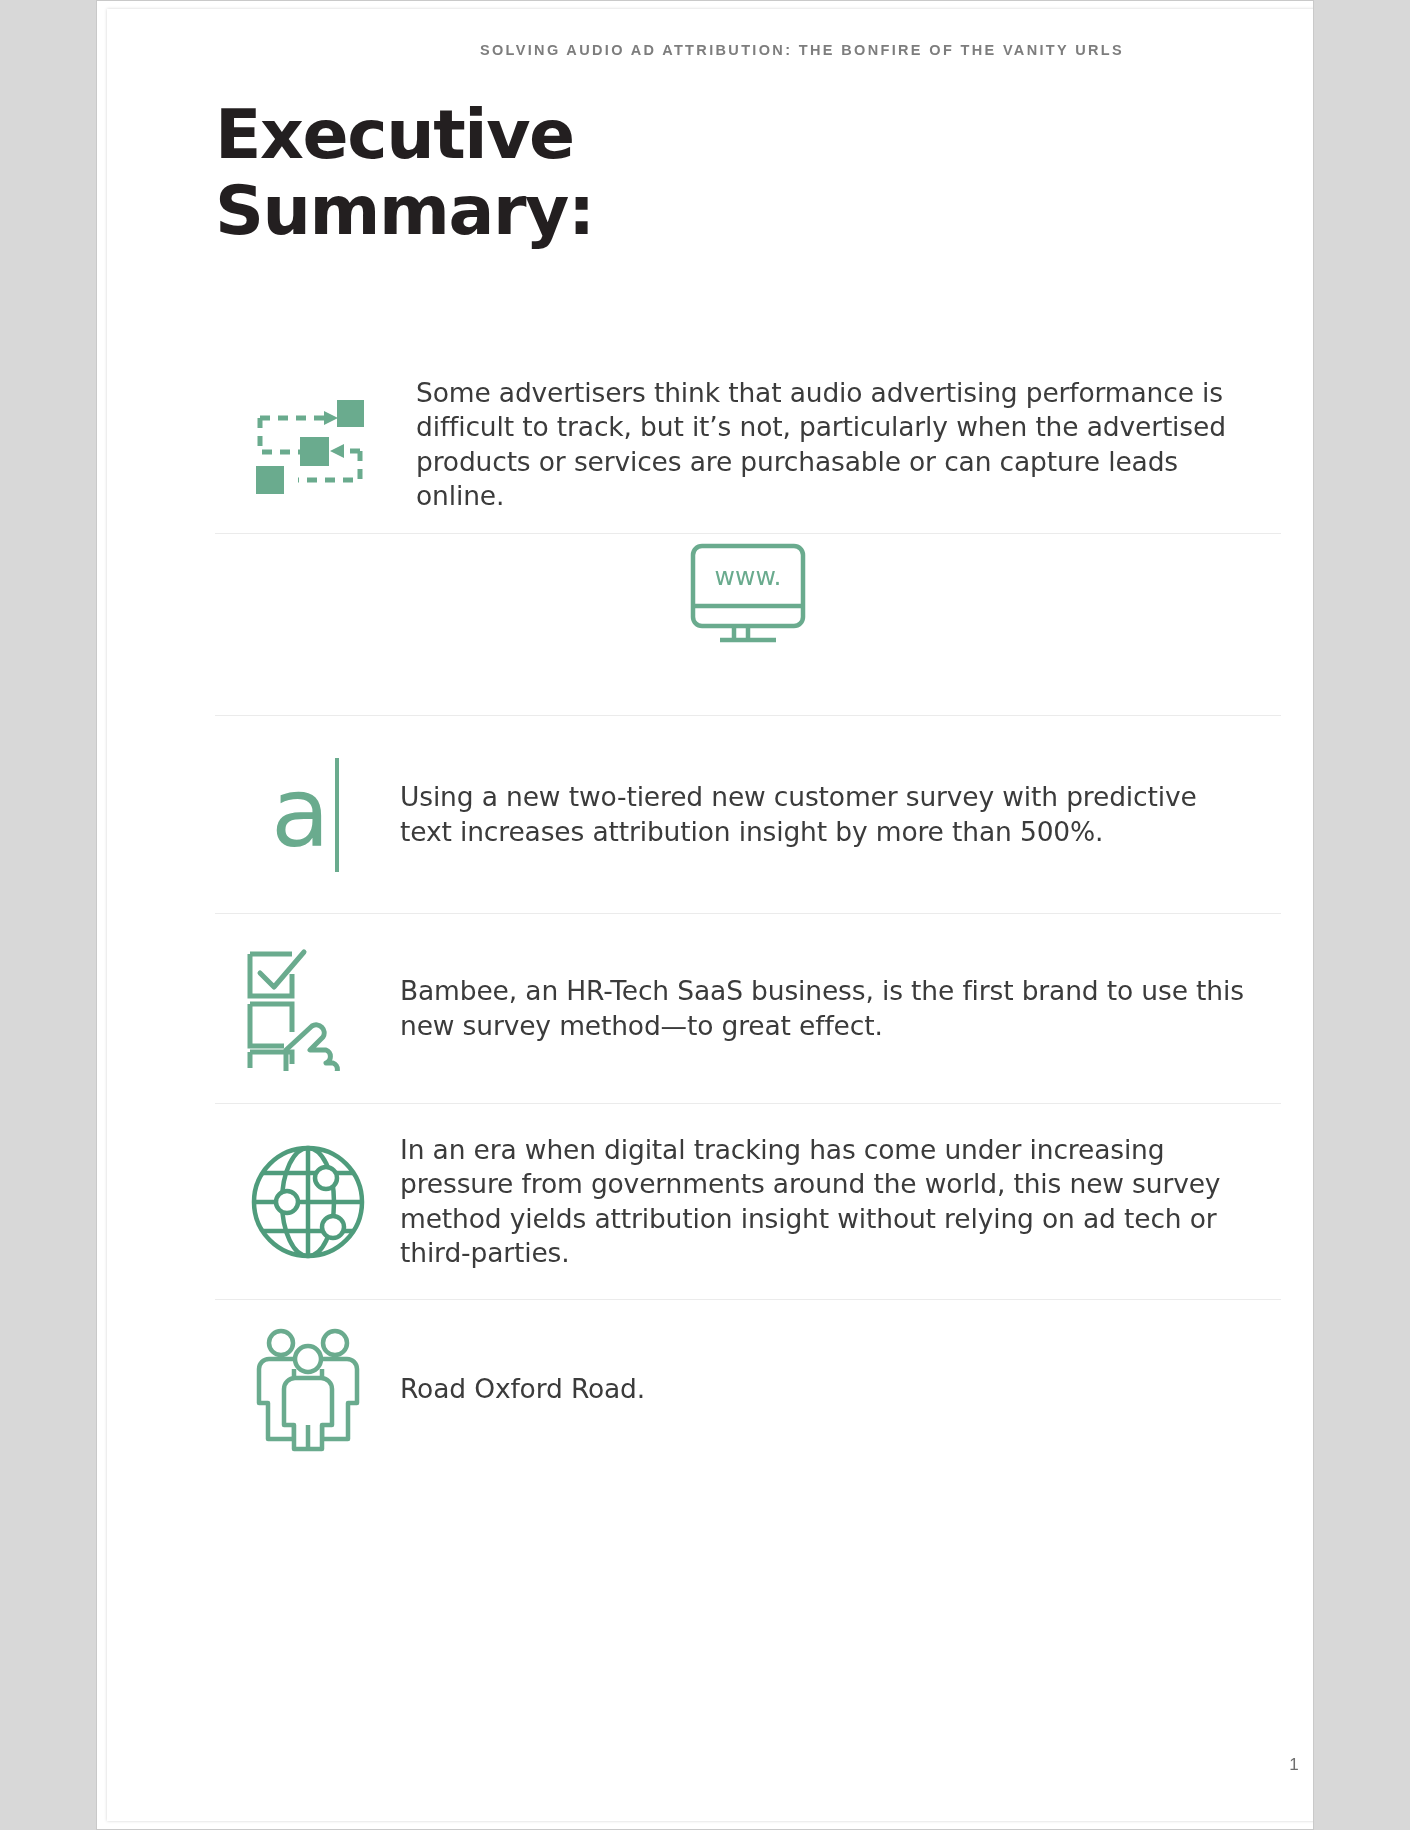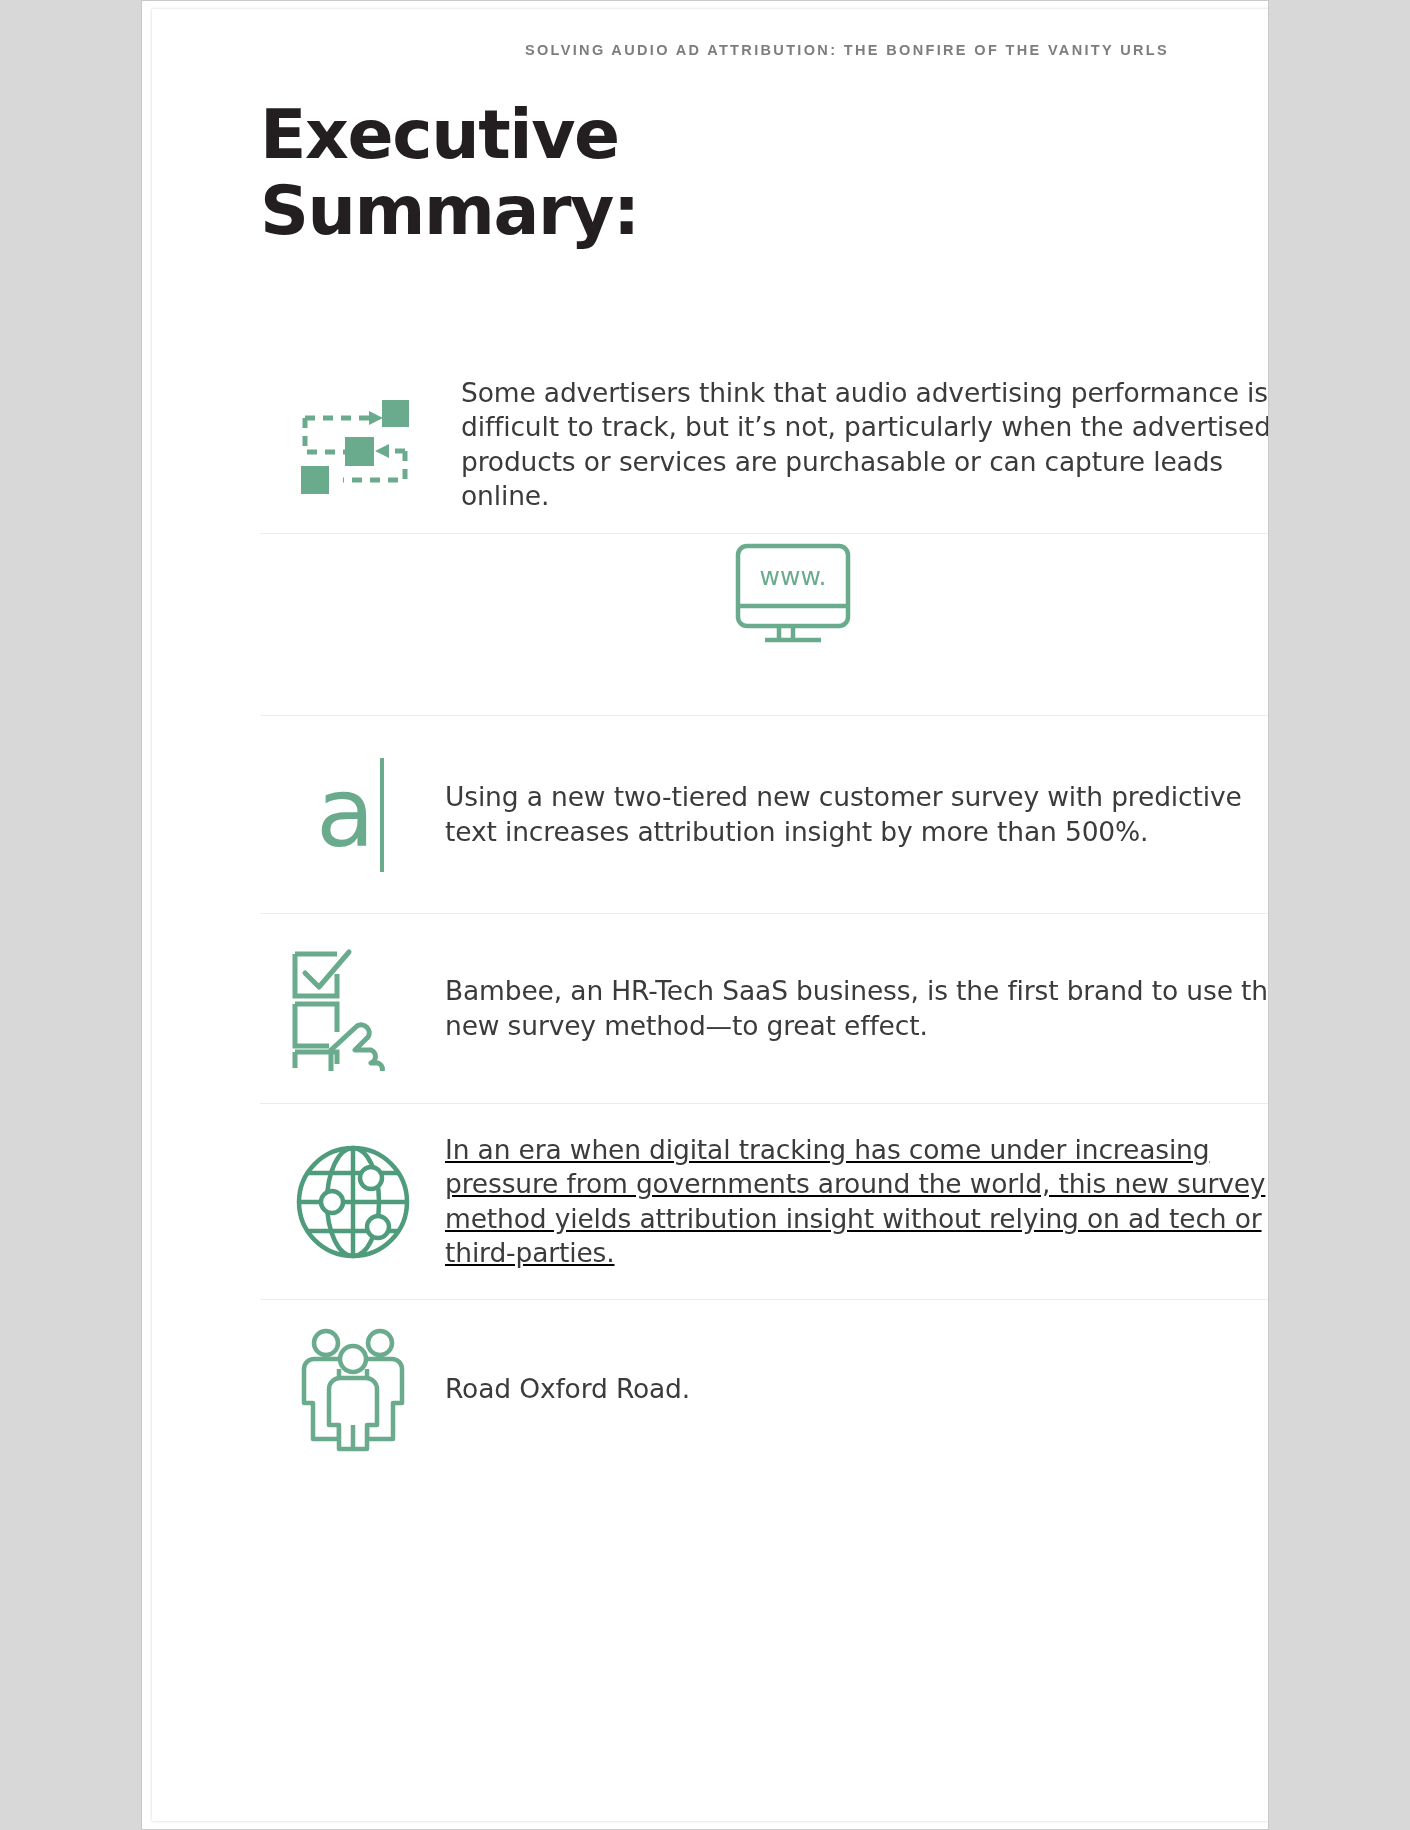--- a/index.html
+++ b/index.html
@@ -5,21 +5,21 @@
   html, body {
     margin: 0;
     padding: 0;
     background: #d8d8d8;
   }
   body {
     font-family: "Liberation Sans", sans-serif;
   }
   .page {
     position: relative;
-    width: 1128px;
+    width: 1218px;
     height: 1830px;
     margin: 0 auto;
     background: #ffffff;
     overflow: hidden;
     box-sizing: border-box;
     border: 1px solid #c9c9c9;
   }
   .sheet {
     position: absolute;
     left: 10px;
@@ -88,21 +88,21 @@
     color: #3b3b3b;
     letter-spacing: -0.15px;
     font-family: "DejaVu Sans", sans-serif;
     padding-right: 36px;
   }
 
   .r1 { height: 178px; gap: 16px; }
   .r2 { height: 182px; flex-direction: column; }
   .r3 { height: 198px; }
   .r4 { height: 190px; }
-  .r5 { height: 196px; text-decoration: underline; }
+  .r5 { height: 196px; }
   .r6 { height: 178px; border-bottom: none; }
 
   
   .footer {
     position: absolute;
     right: 38px;
     bottom: 38px;
     display: flex;
     align-items: flex-end;
     gap: 26px;

